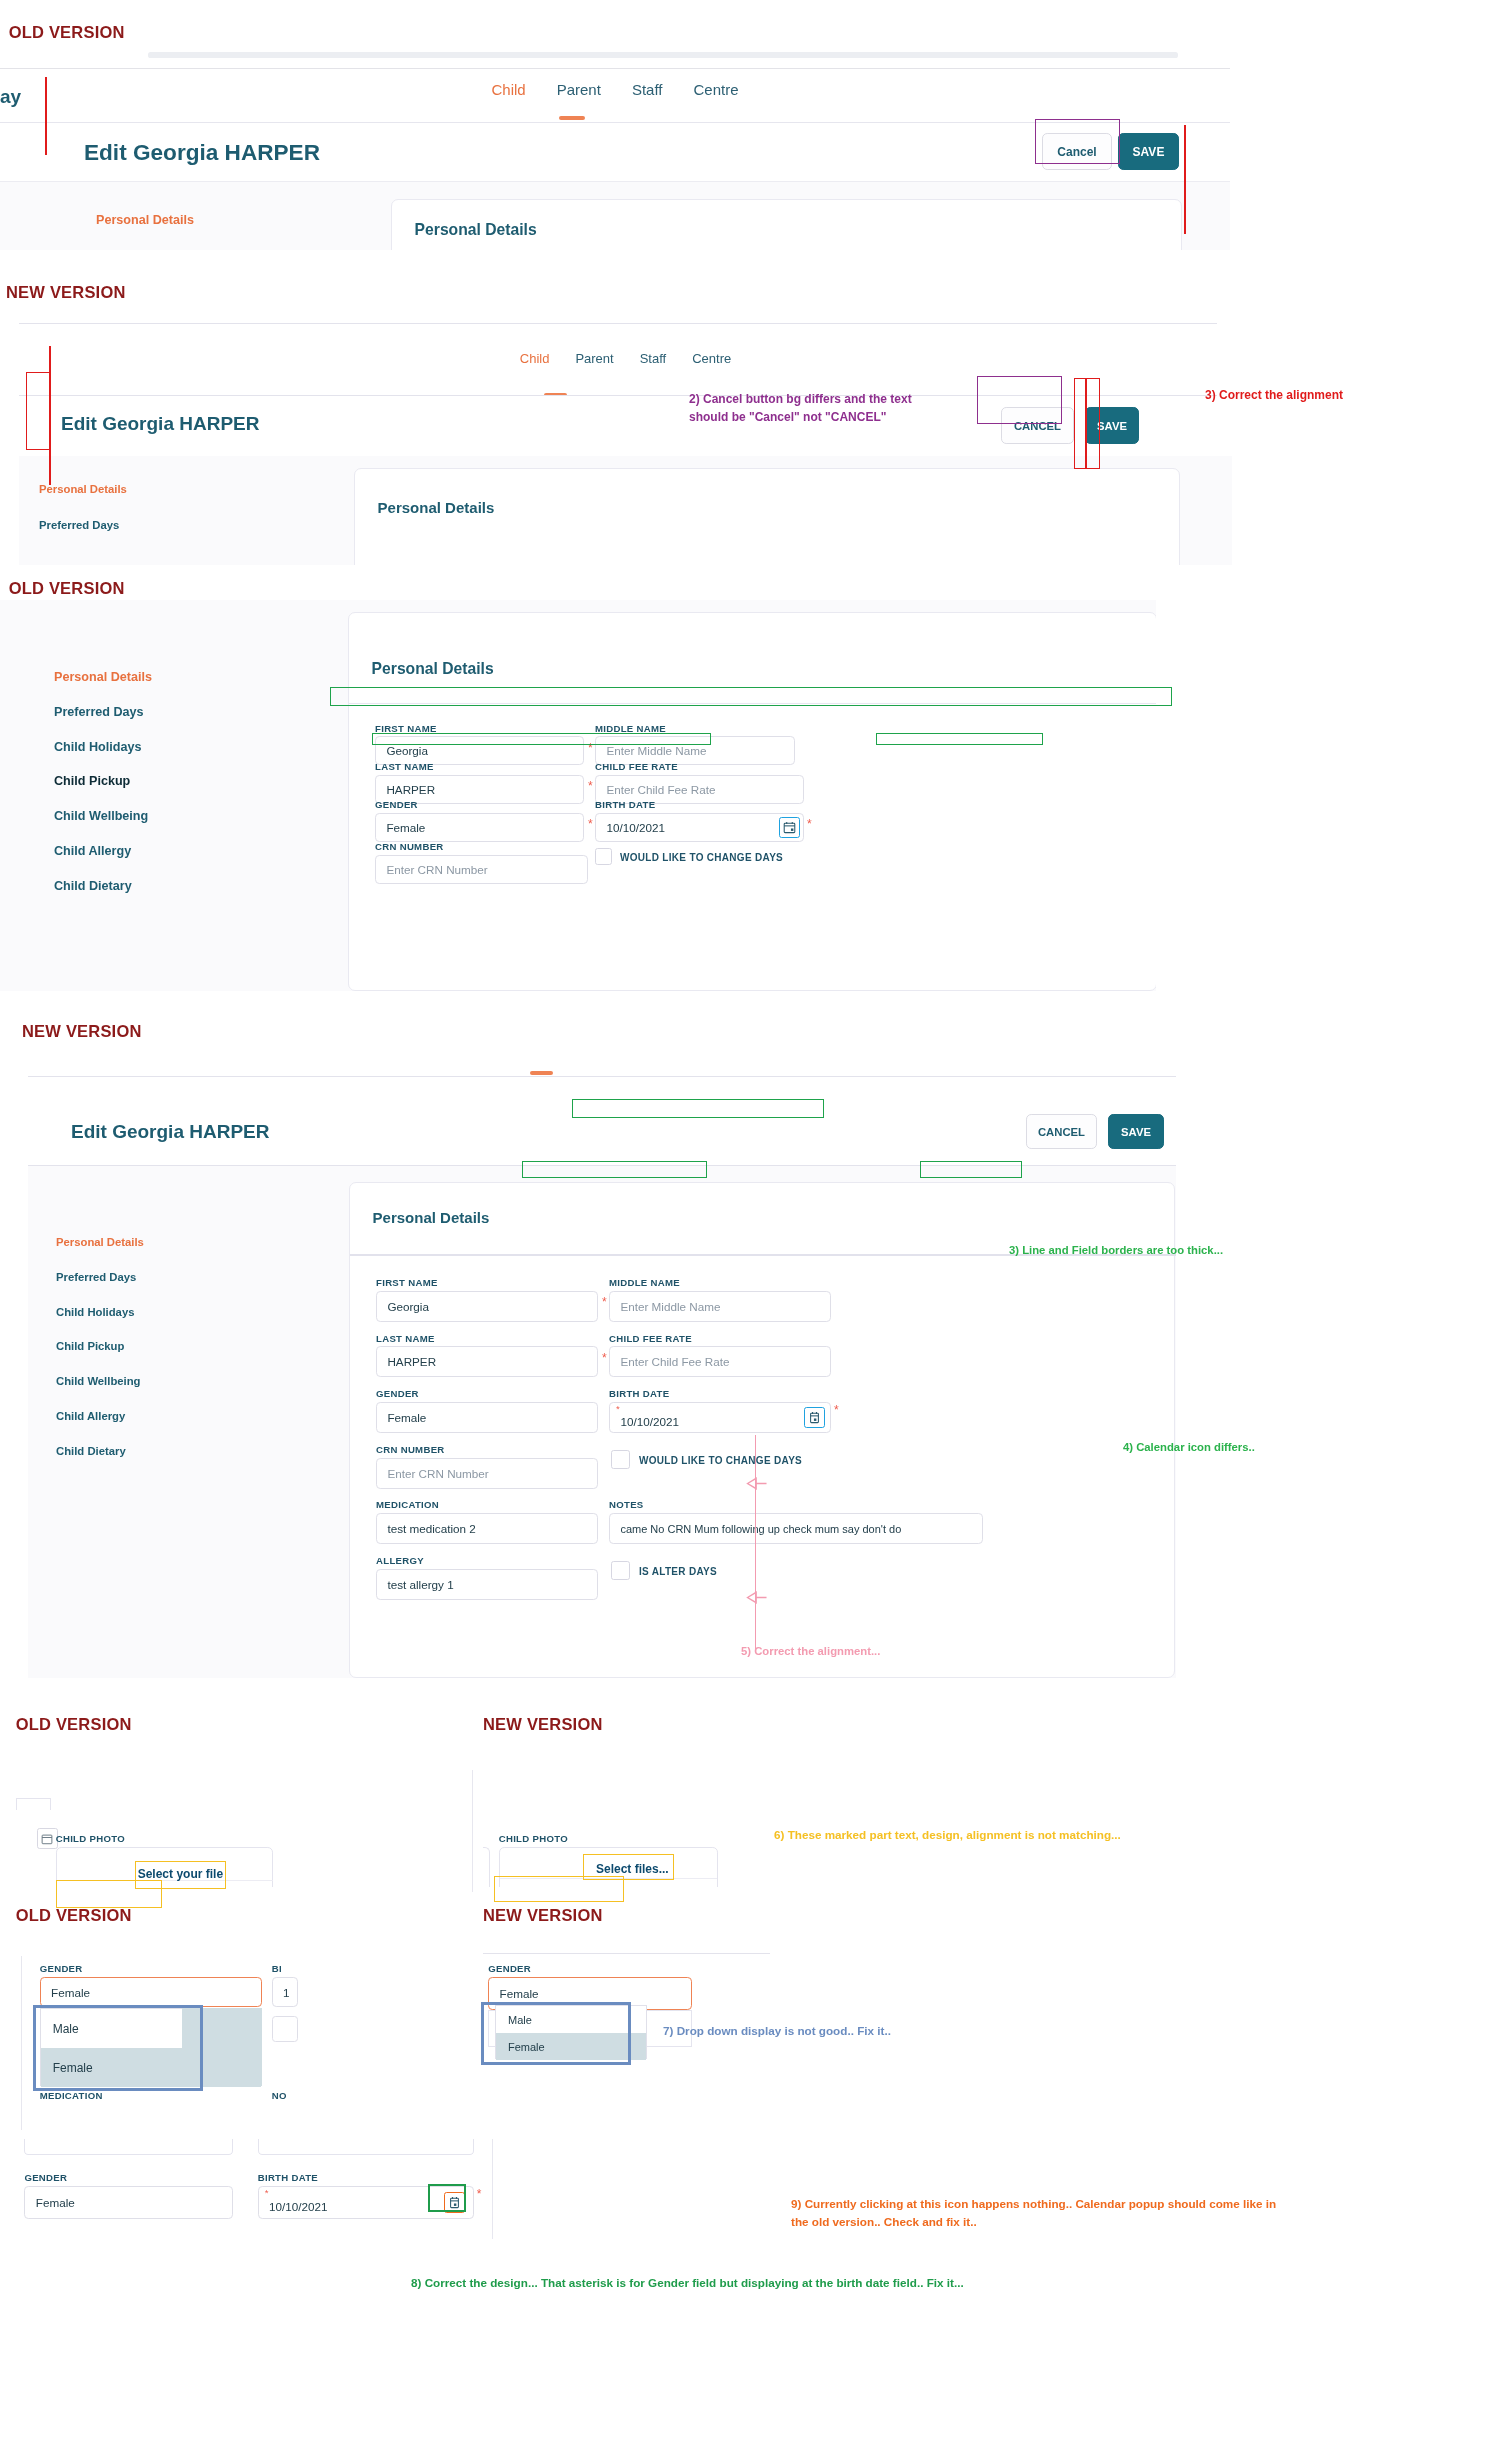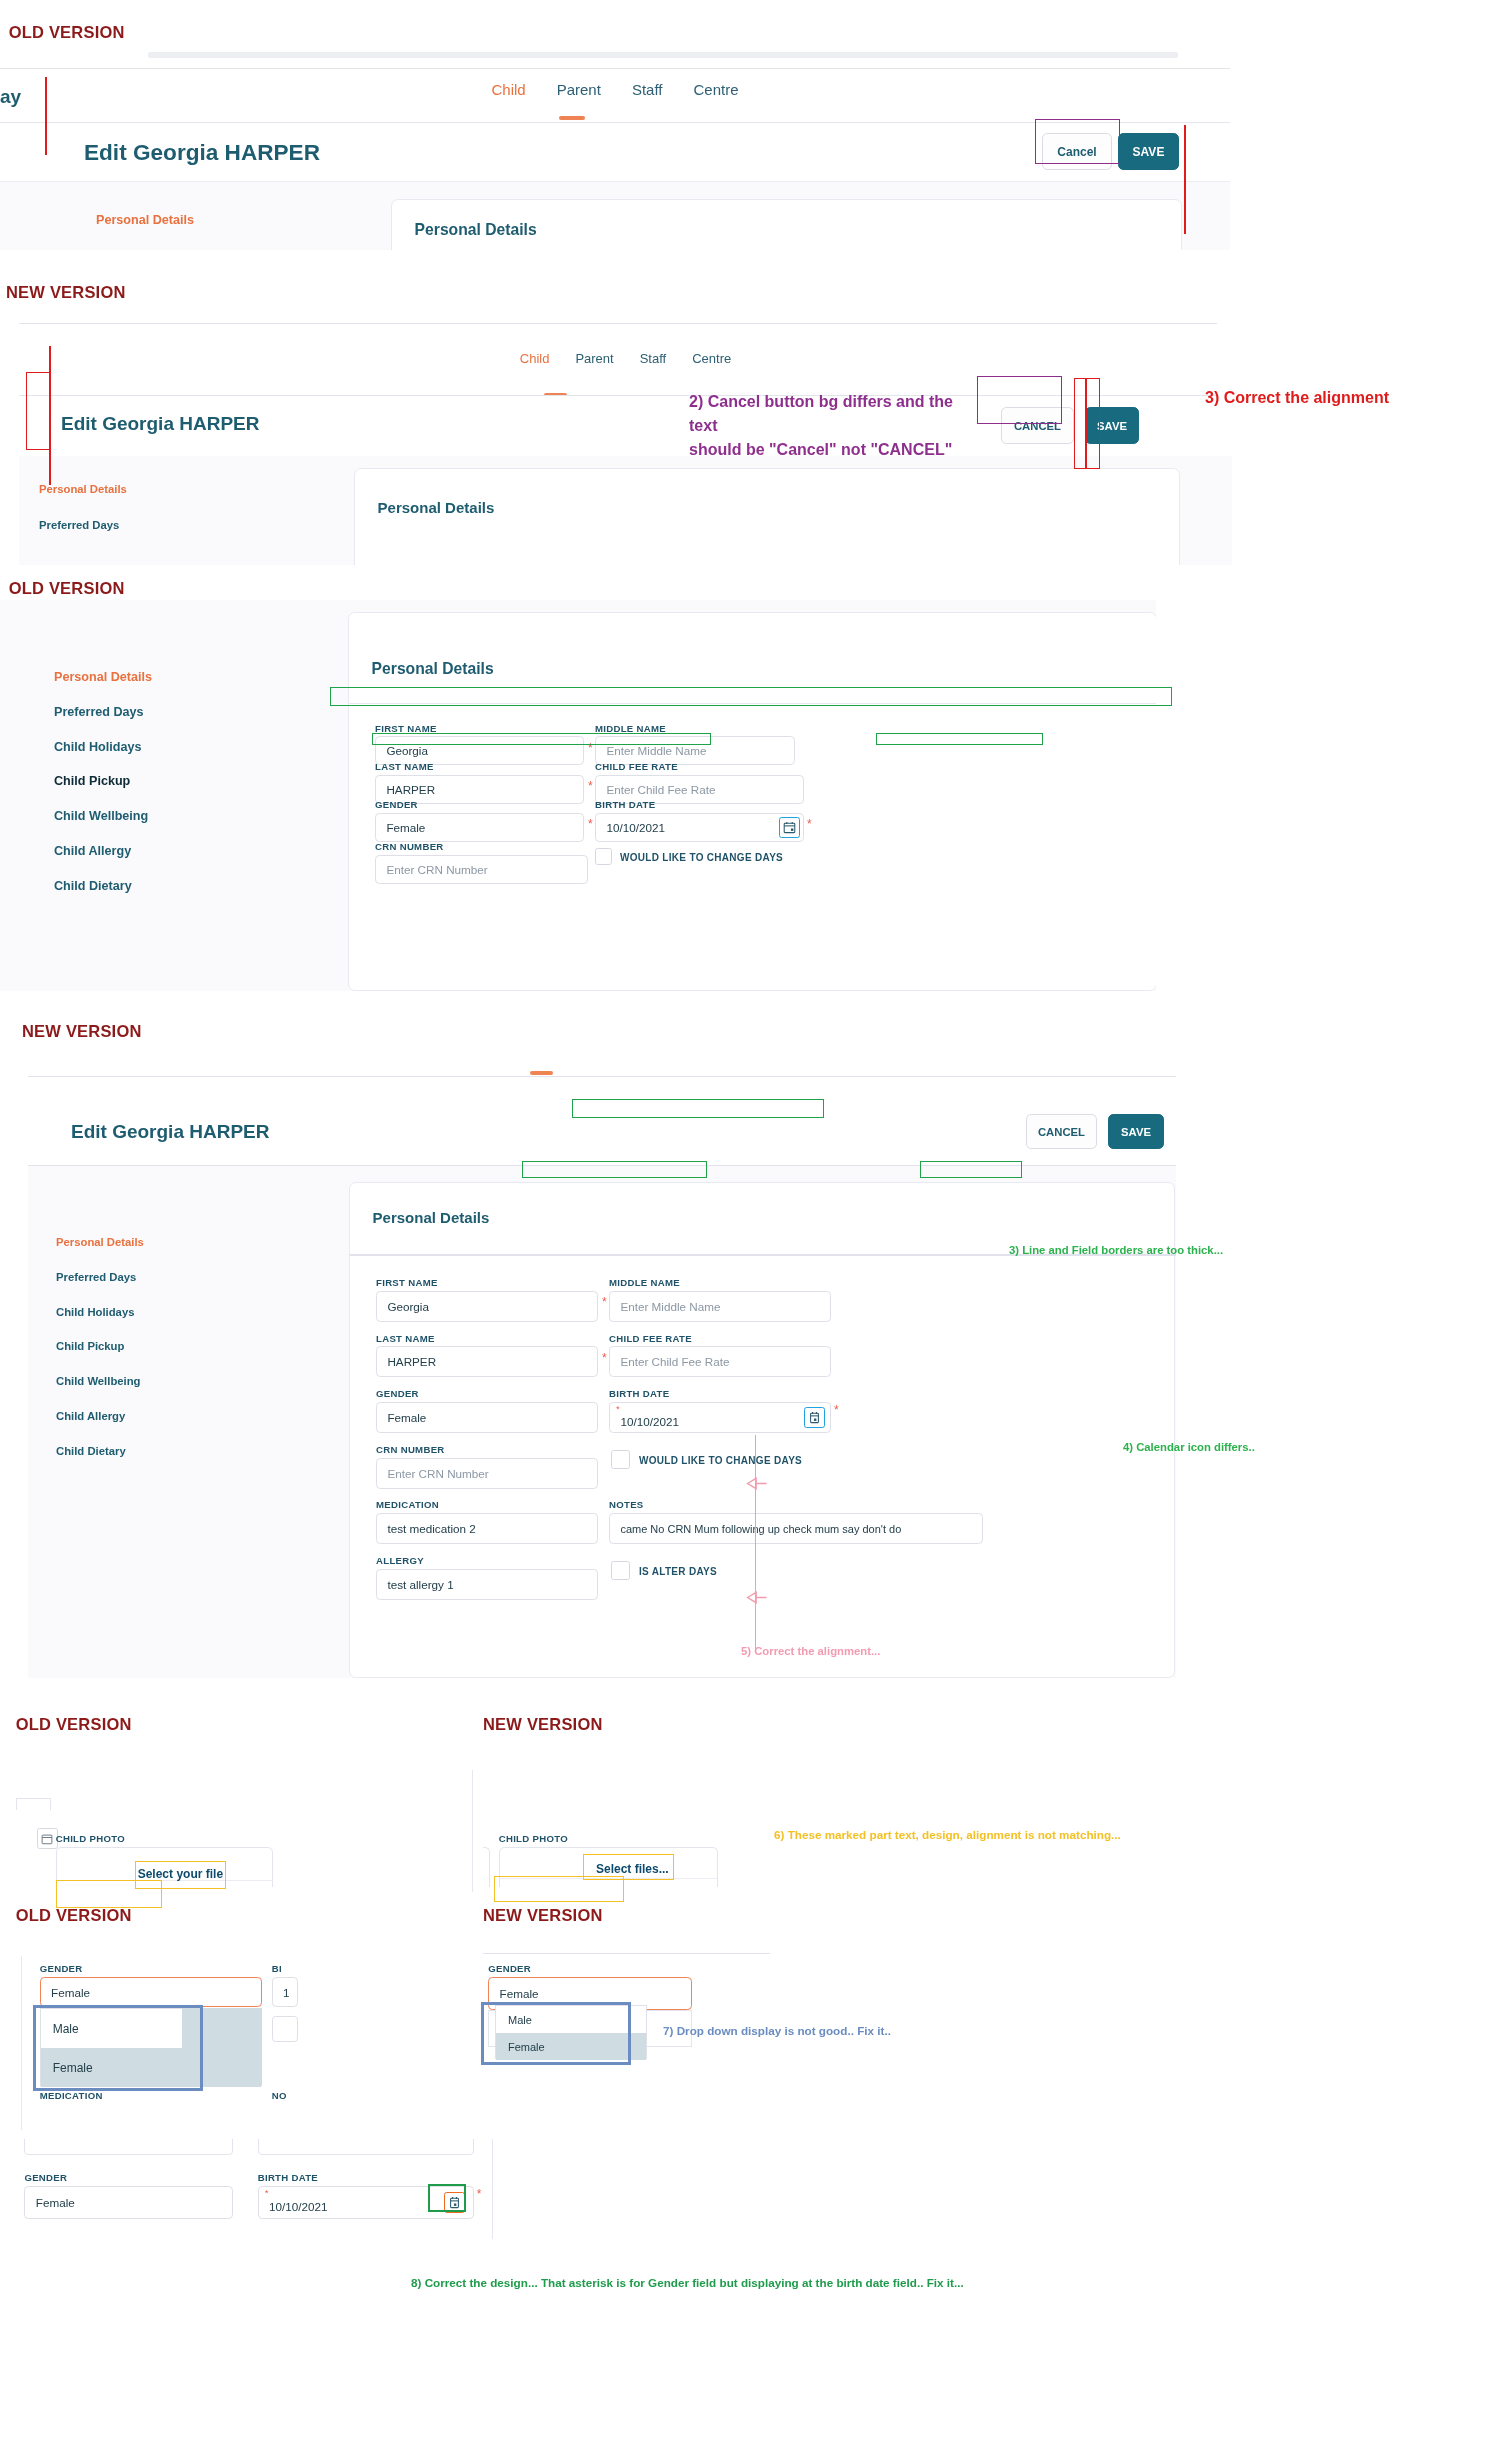--- a/index.html
+++ b/index.html
@@ -105,21 +105,21 @@
     letter-spacing:0.3px; white-space:nowrap;
   }
   .cal-ico {
     position:absolute; width:21px; height:21px;
     border:1.3px solid #1fa2e0; border-radius:2.6px;
     display:flex; align-items:center; justify-content:center;
   }
   .cal-ico svg { display:block; }
 
   
-  .ann { position:absolute; font-size:16px; font-weight:bold; line-height:1.5; white-space:pre-line; }
+  .ann { position:absolute; font-size:12px; font-weight:bold; line-height:1.5; white-space:pre-line; }
   .ann.red { color:#e01b1b; }
   .ann.purple { color:#8e2f8e; }
   .ann.green { color:#2bb24c; }
   .ann.pink { color:#f39bb0; }
   .ann.yellow { color:#f5c023; }
   .ann.blue { color:#6a8cc0; }
   .ann.orange { color:#ef6a1e; }
   .ann.dgreen { color:#1f9c4b; }
 
   .mark { position:absolute; }
@@ -474,16 +474,18 @@
         <line x1="5.6" y1="1.3" x2="5.6" y2="3.6"></line>
         <line x1="10.4" y1="1.3" x2="10.4" y2="3.6"></line>
         <rect x="7.3" y="9.2" width="3" height="3" fill="#2a5a6e" stroke="none"></rect>
       </svg>
     </div>
     <div class="req" style="left:461px; top:49px;">*</div>
     <div class="divider-v" style="left:476px; top:0px; height:100px;"></div>
   </div>
 
   <div class="mark dgreen-box" style="left:428px; top:2184px; width:38px; height:28px;"></div>
+  <div class="ann orange" style="left:791px; top:2195px; width:687px; font-size:11.7px;">9) Currently clicking at this icon happens nothing.. Calendar popup should come like in
+the old version.. Check and fix it..</div>
   <div class="ann dgreen" style="left:411px; top:2274px; width:783px; font-size:11.7px;">8) Correct the design... That asterisk is for Gender field but displaying at the birth date field.. Fix it...</div>
 
 </div>
 
 
 </body></html>

